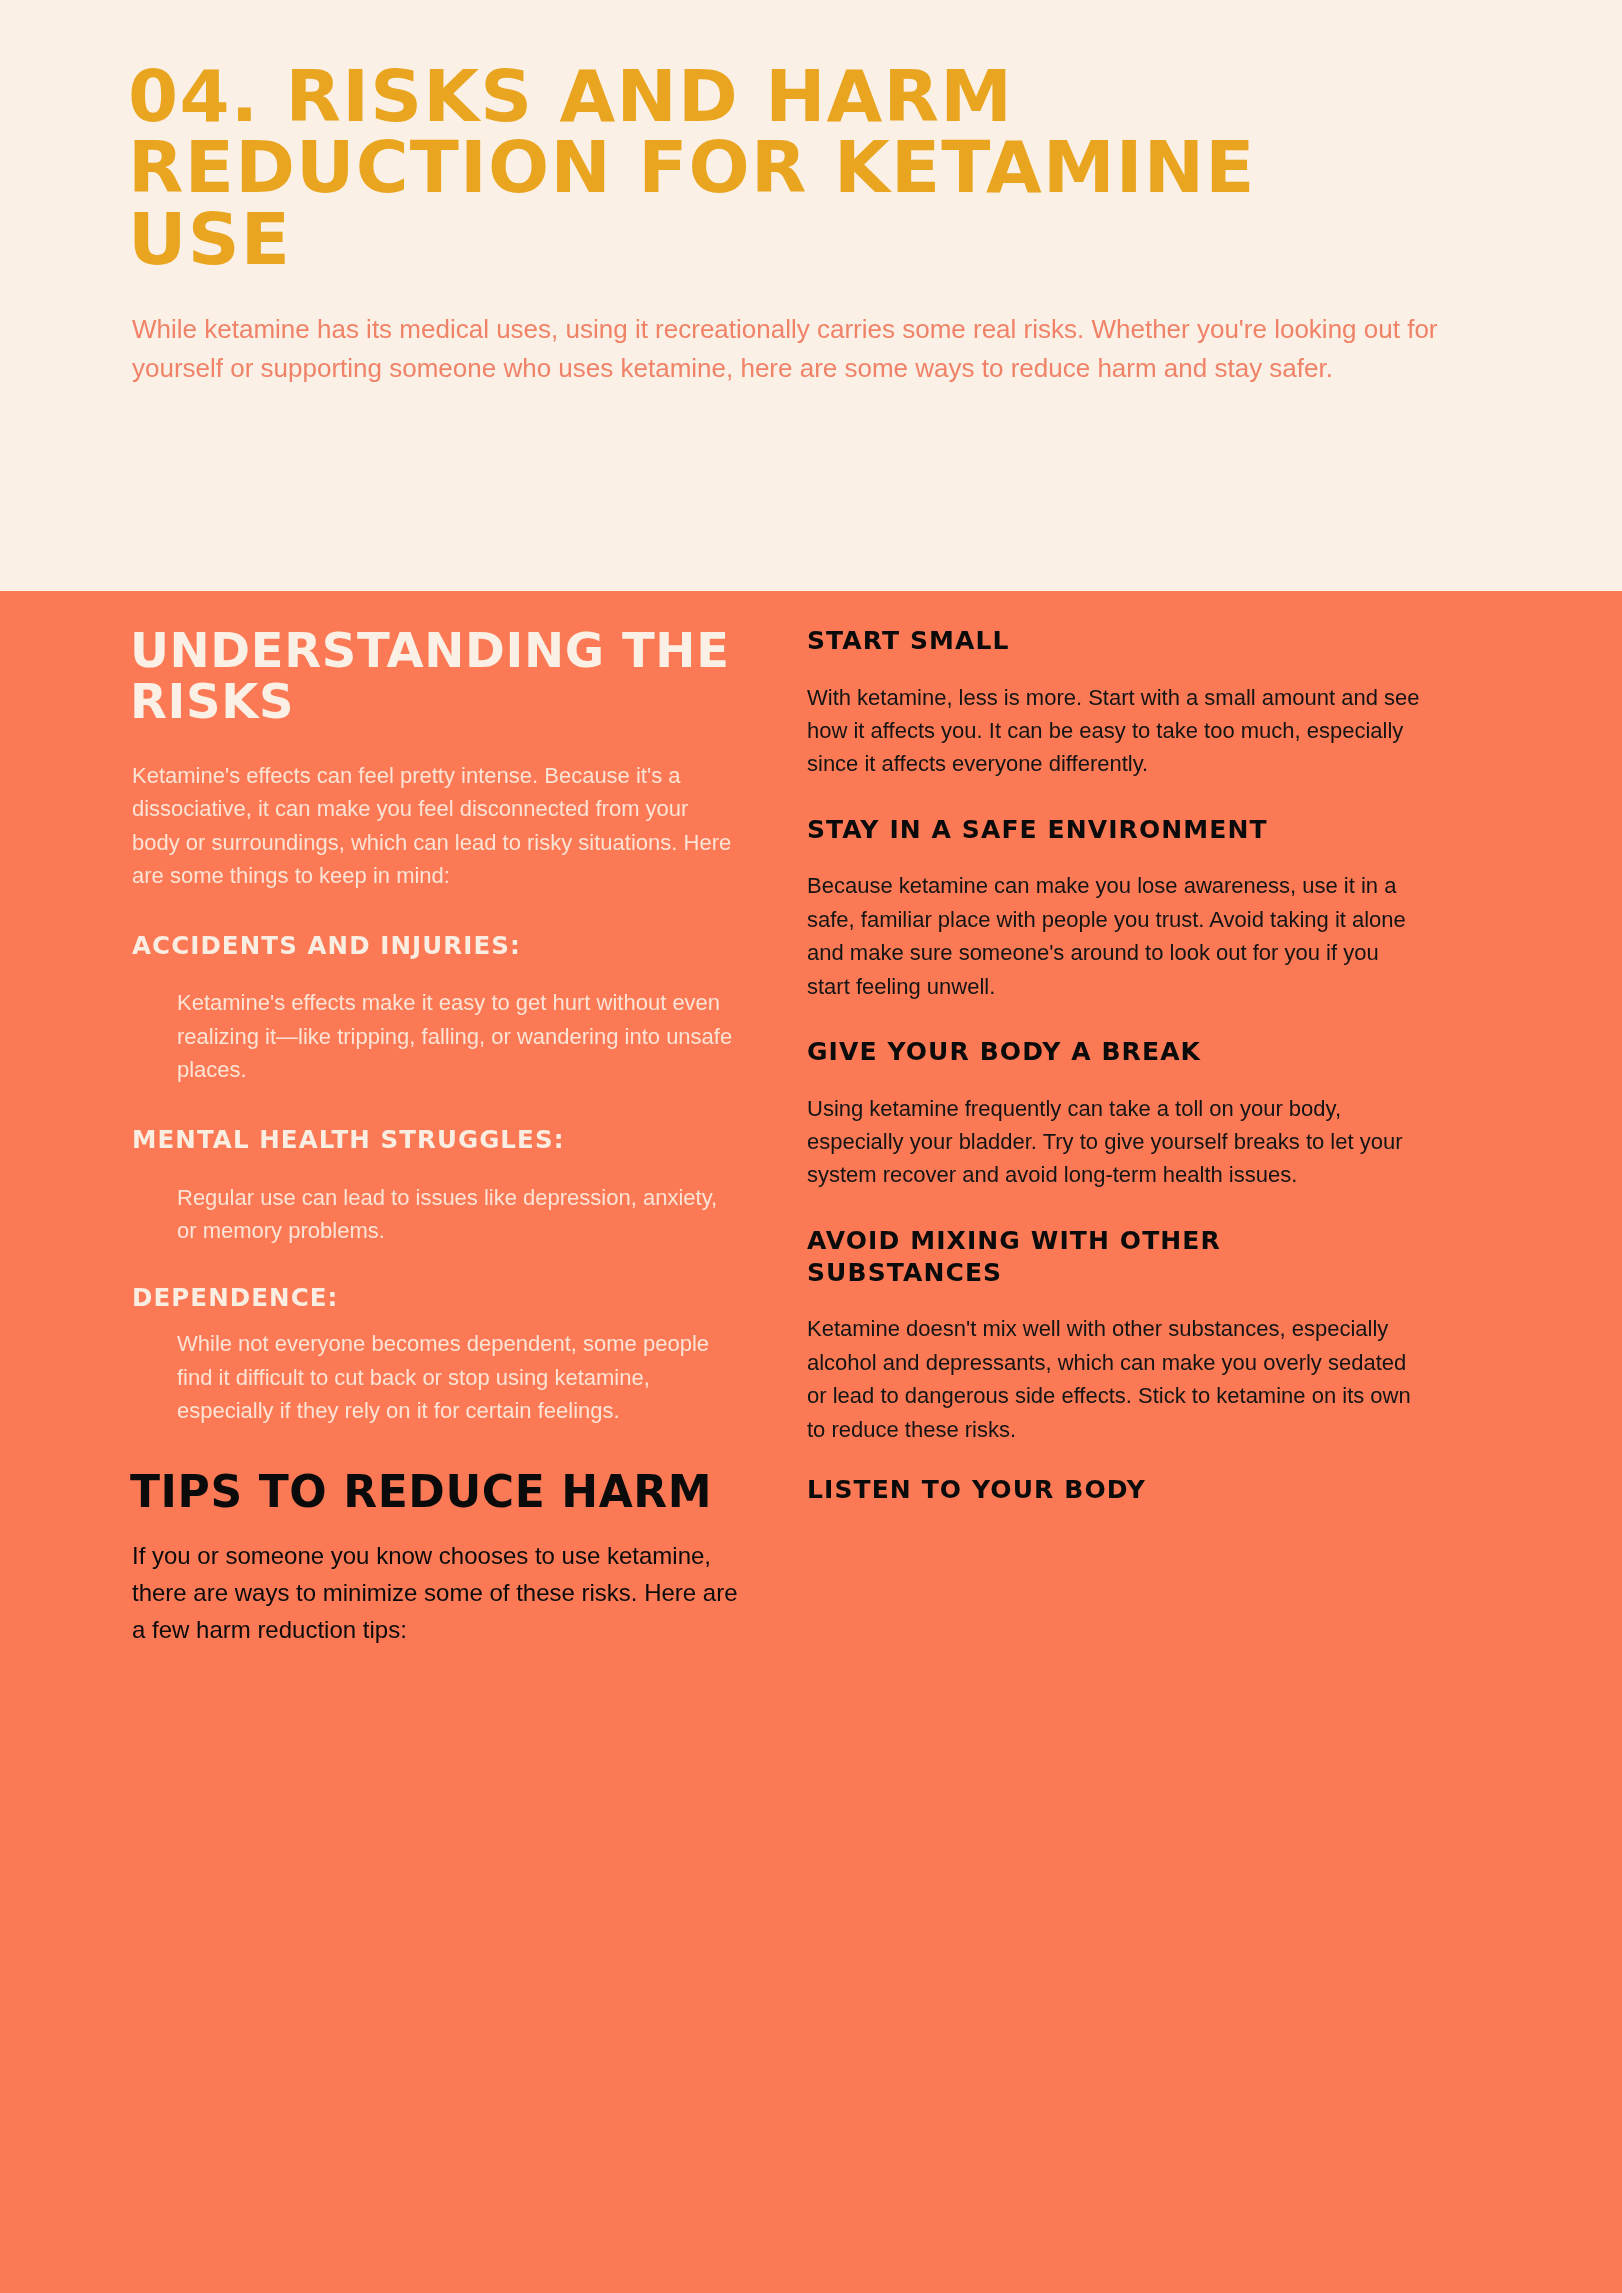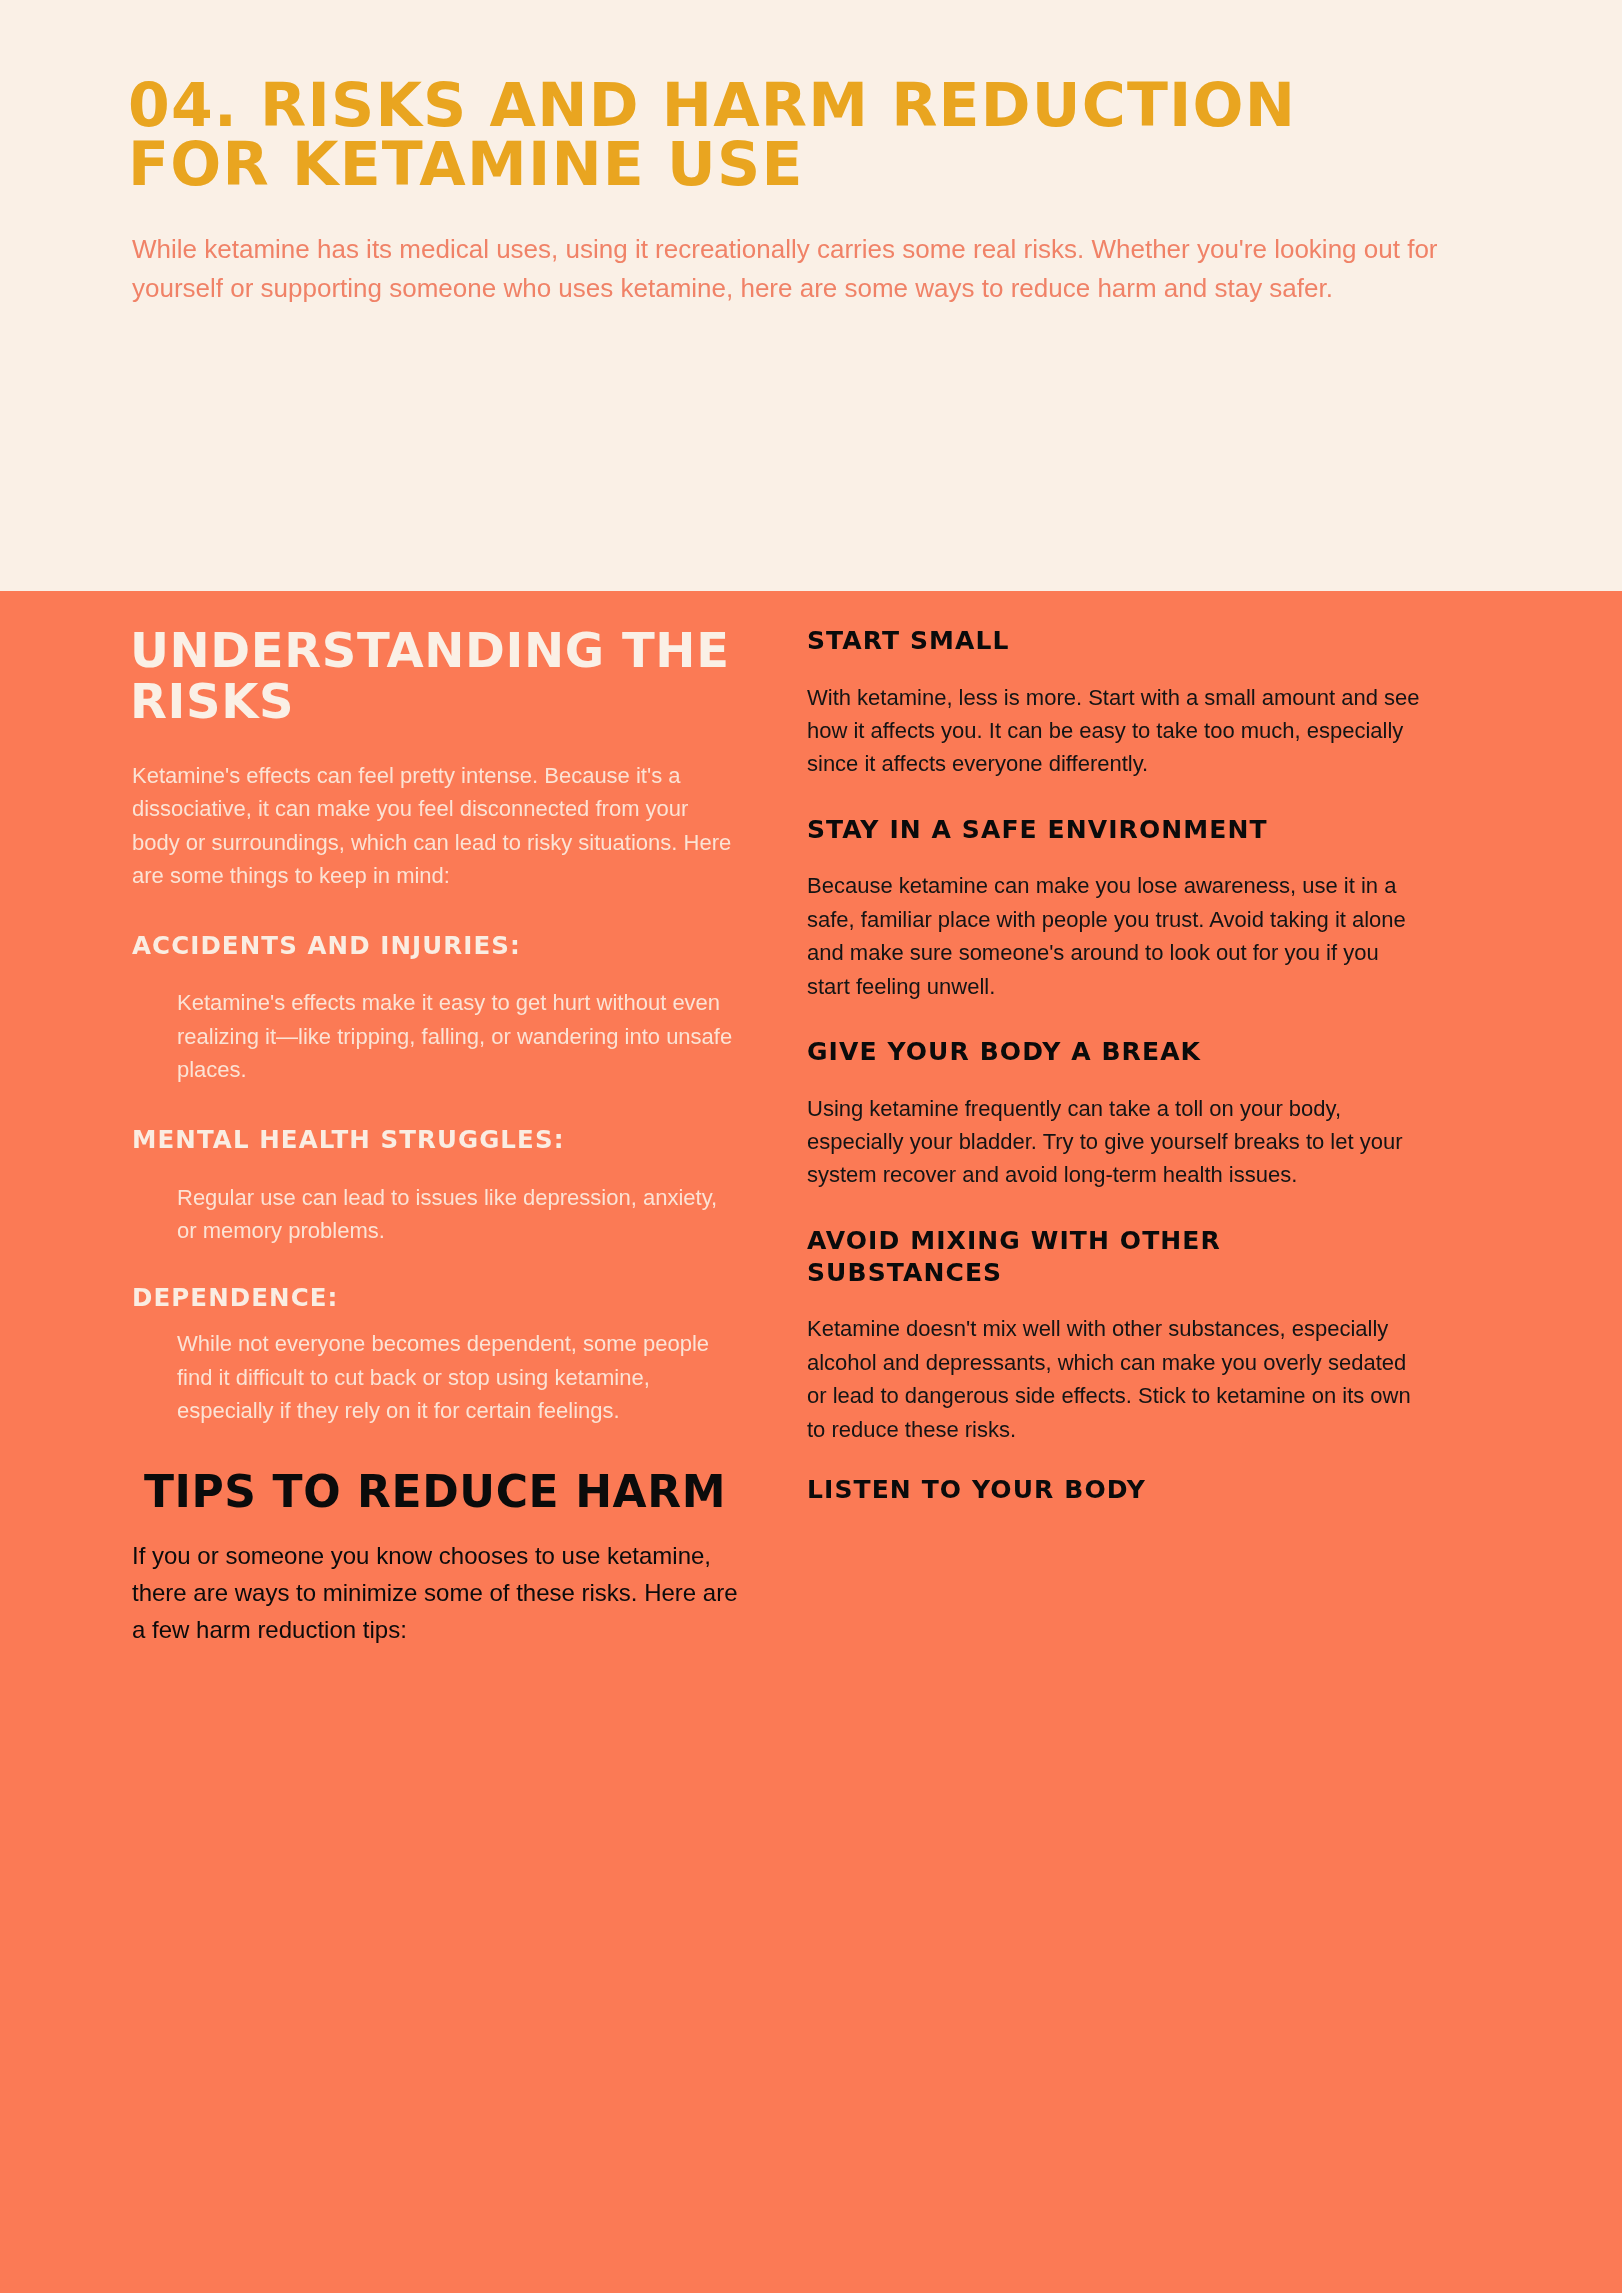--- a/index.html
+++ b/index.html
@@ -20,25 +20,25 @@
     background: #FAF0E6;
     padding: 61px 132px 0 132px;
     box-sizing: border-box;
     height: 591px;
     position: relative;
   }
 
   .doc-title {
     color: #E9A520;
     font-family: "DejaVu Sans", sans-serif;
-    font-size: 60px;
+    font-size: 72px;
     font-weight: 900;
     line-height: 0.99;
     letter-spacing: 1.2px;
-    margin: 15px 0 0 -3.9px;
+    margin: 0 0 0 -3.9px;
     max-width: 1294px;
     text-transform: uppercase;
   }
 
   .doc-intro {
     color: #F08267;
     font-size: 26px;
     line-height: 1.52;
     margin: 35px 0 0 0;
     max-width: 1328px;
@@ -100,21 +100,20 @@
 
   .tips-heading {
     color: #0B0B0B;
     font-family: "DejaVu Sans", sans-serif;
     font-size: 44px;
     font-weight: 900;
     line-height: 1.06;
     letter-spacing: 0.6px;
     margin: 41px 0 0 -2px;
     text-transform: uppercase;
-    text-align: center;
   }
 
   .tips-body {
     color: #0B0B0B;
     font-size: 24px;
     line-height: 1.55;
     margin: 21.6px 0 0 0;
   }
 
   

